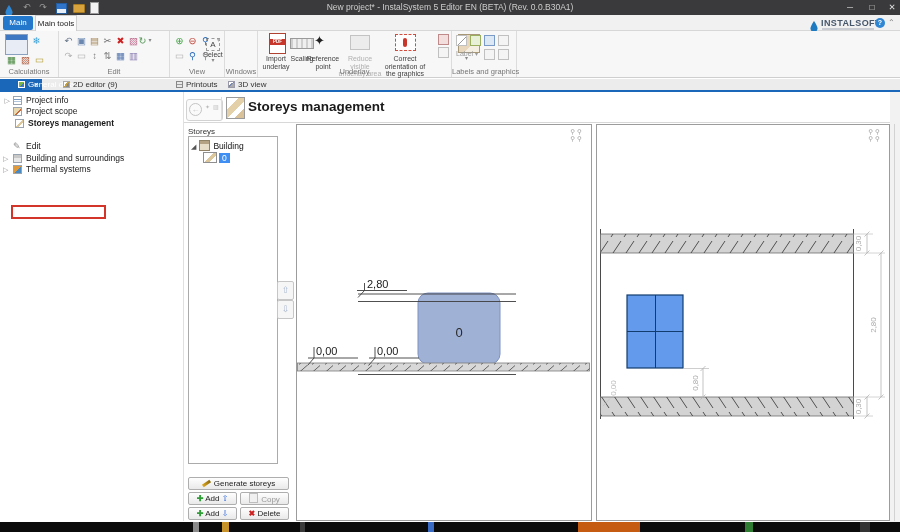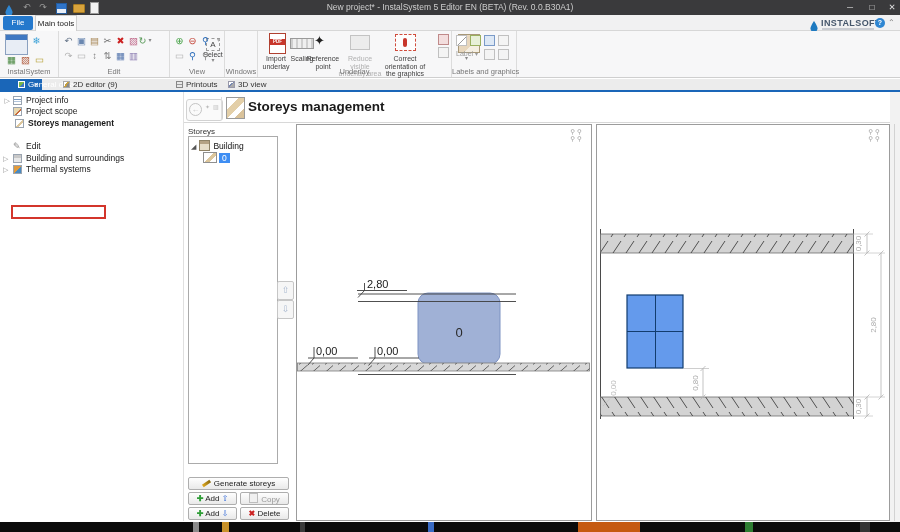--- a/index.html
+++ b/index.html
@@ -104,42 +104,42 @@
     <span class="save-ic"></span>
     <span class="folder-ic"></span>
     <span class="page-ic"></span>
     <div class="wintitle">New project* - InstalSystem 5 Editor EN (BETA) (Rev. 0.0.B30A1)</div>
     <span class="winbtn" style="left:840px;">─</span>
     <span class="winbtn" style="left:862px;">□</span>
     <span class="winbtn" style="left:882px;">✕</span>
   </div>
 
   <div class="menurow">
-    <div class="filebtn">File</div>
+    <div class="filebtn">Main</div>
     <div class="maintab">Main tools</div>
     <span class="abs" style="left:810px;top:3px;">
       <svg width="8" height="11" viewBox="0 0 8 11">
           <path d="M4 0 C4 0 0.5 5 0.5 7.3 A3.5 3.5 0 0 0 7.5 7.3 C7.5 5 4 0 4 0 Z" fill="#1e7ac0"></path>
         </svg>
     </span>
     <span class="brand">INSTALSOFT</span>
     <span class="brand-sub"></span>
     <span class="helpbtn">?</span>
     <span class="collapsebtn">⌃</span>
   </div>
 
   <div class="ribbon">
 
     <div class="rgroup" style="left:0;width:59px;">
       <div class="bigcalc"></div>
       <span class="ric" style="left:30px;top:3px;color:#3fa3d8;">❄</span>
       <span class="ric" style="left:5px;top:22px;color:#4c8a44;">▦</span>
       <span class="ric" style="left:19px;top:22px;color:#b05a3c;">▧</span>
       <span class="ric" style="left:33px;top:22px;color:#b39b2a;">▭</span>
-      <div class="rglabel">InstalSystem</div>
+      <div class="rglabel">Calculations</div>
     </div>
 
     <div class="rgroup" style="left:59px;width:111px;">
       <span class="ric" style="left:3px;top:3px;">↶</span>
       <span class="ric" style="left:16px;top:3px;color:#6a87b0;">▣</span>
       <span class="ric" style="left:29px;top:3px;color:#a98a5a;">▤</span>
       <span class="ric" style="left:42px;top:3px;color:#6b6b6b;">✂</span>
       <span class="ric" style="left:55px;top:3px;color:#cc2222;">✖</span>
       <span class="ric" style="left:68px;top:3px;color:#c06a8a;">▧</span>
       <span class="ric" style="left:79px;top:3px;width:9px;color:#5a9a5a;">↻</span>

